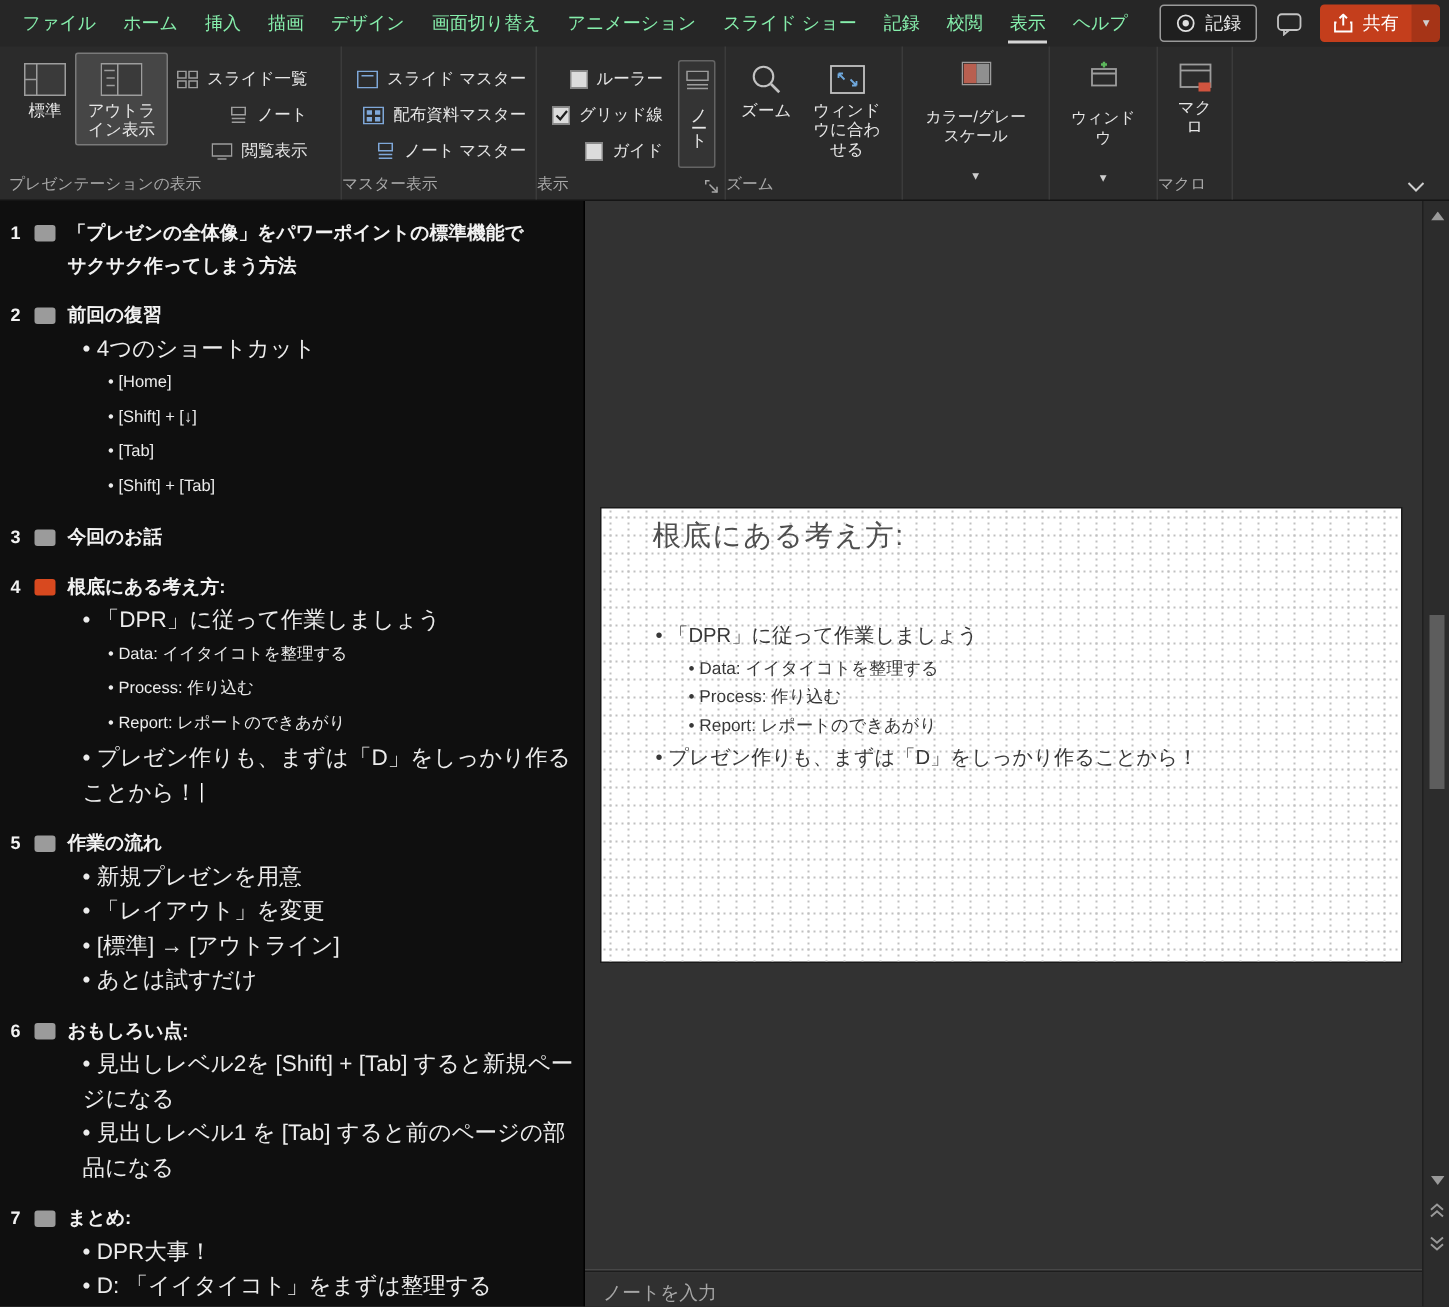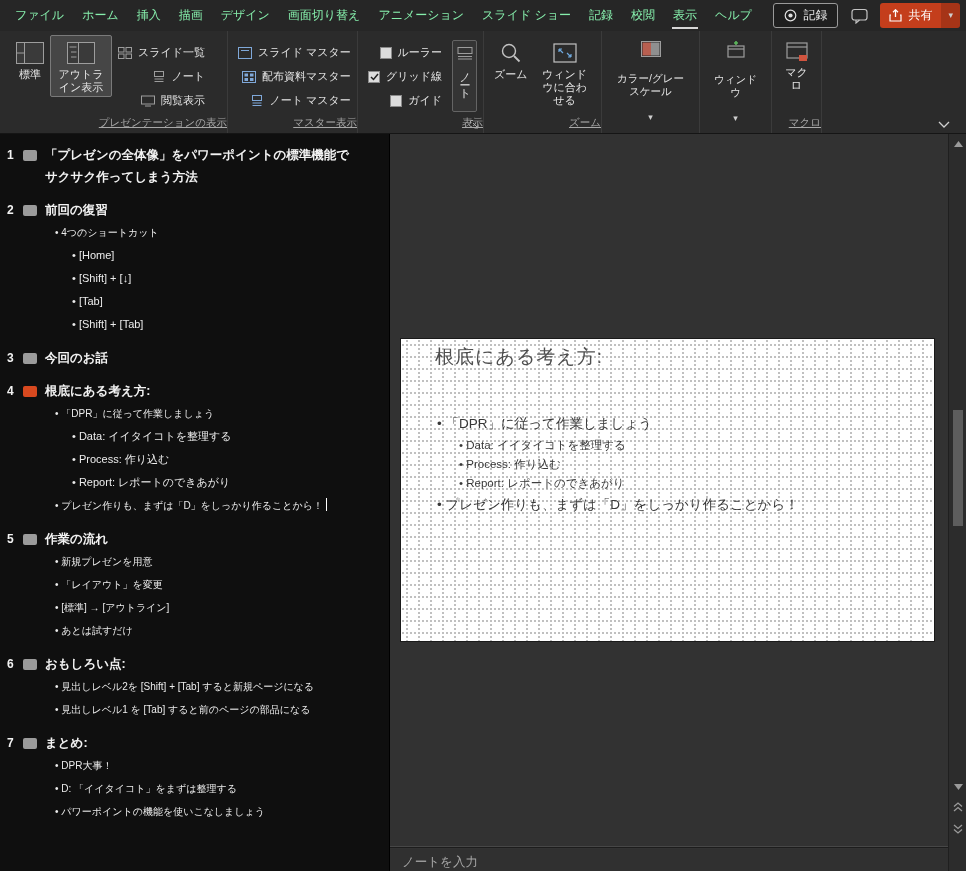--- a/index.html
+++ b/index.html
@@ -17,21 +17,21 @@
   .mb-right { position:absolute; right:6px; top:0; height:31px; display:flex; align-items:center; gap:10px; background:#262626; padding-left:8px; z-index:5; }
   .record-pill { display:flex; align-items:center; gap:6px; border:1px solid #9a9a9a; border-radius:3px; background:#1f1f1f; padding:3px 10px; font-size:12px; }
   .comment-btn { width:22px; height:20px; display:flex; align-items:center; justify-content:center; }
   .share-btn { display:flex; align-items:stretch; background:#c43e1c; border-radius:3px; overflow:hidden; color:#fff; }
   .share-main { display:flex; align-items:center; gap:6px; padding:4px 9px; font-size:12px; }
   .share-caret { display:flex; align-items:center; padding:0 7px; background:rgba(0,0,0,0.15); font-size:10px; }
 
   
   .ribbon { height:103px; background:#2b2b2b; border-bottom:1px solid #151515; display:flex; position:relative; padding-left:6px; }
   .rgroup { position:relative; border-right:1px solid #3b3b3b; padding:4px 4px 18px 4px; }
-  .rg-label { position:absolute; bottom:3px; left:0; right:0; text-align:right; font-size:10.5px; color:#a8a8a8; white-space:nowrap;text-decoration:underline; }
+  .rg-label { position:absolute; bottom:3px; left:0; right:0; text-align:left; font-size:10.5px; color:#a8a8a8; white-space:nowrap; }
   .rg-content { display:flex; align-items:flex-start; height:80px; }
   .btn-big { display:flex; flex-direction:column; align-items:center; gap:4px; padding:6px 5px 2px; font-size:11px; color:#e6e6e6; text-align:center; border:1px solid transparent; border-radius:2px; }
   .btn-big.selected { background:#464646; border-color:#7a7a7a; }
   .btn-big .lbl { line-height:13px; }
   .btn-col { display:flex; flex-direction:column; gap:3px; padding-top:7px; margin-left:2px;align-items:flex-end; }
   .btn-small { display:flex; align-items:center; gap:6px; font-size:11px; color:#e6e6e6; height:21px; padding:0 4px; white-space:nowrap; }
   .cb { width:12px; height:12px; background:#dcdcdc; border:1px solid #8a8a8a; display:inline-flex; align-items:center; justify-content:center; flex:none; }
   .btn-tall { width:32px; height:72px; margin:5px 2px 0 6px; border:1px solid #646464; border-radius:2px; background:#343434; display:flex; flex-direction:column; align-items:center; gap:5px; padding-top:6px; font-size:11px; color:#e6e6e6; }
   .vtext { writing-mode:vertical-rl; letter-spacing:2px; }
   .btn-menu { display:flex; flex-direction:column; align-items:center; gap:15px; padding:6px 6px 0; font-size:10.5px; color:#e6e6e6; text-align:center; }
@@ -43,21 +43,21 @@
   
   .workspace { display:flex; height:737px; }
   .outline-pane { width:390px; background:#0f0f0f; padding-top:6px; overflow:hidden; border-right:1px solid #000; }
   .o-slide { margin-top:11px; }
   .o-slide:first-child { margin-top:4px; }
   .o-title-row { display:flex; align-items:flex-start; font-weight:bold; font-size:12.5px; color:#f2f2f2; line-height:22px; }
   .o-num { width:13px; margin-left:7px; font-size:12px; flex:none; }
   .o-icon { width:14px; height:11px; background:#9b9b9b; border-radius:2px; margin:6px 8px 0 3px; flex:none; }
   .o-icon.current { background:#d8491f; }
   .o-title-text { padding-right:26px; max-width:340px; }
-  .o-l2, .o-l3 { font-size:10px; line-height:23px; color:#ececec; }
+  .o-l2, .o-l3 { font-size:15px; line-height:23px; color:#ececec; }
   .o-l2 { margin-left:55px; }
   .o-l3 { margin-left:72px; font-size:11px; }
   .o-l2::before, .o-l3::before { content:"• "; }
   .caret-bar { display:inline-block; width:1px; height:13px; background:#ffffff; margin-left:3px; vertical-align:-2px; }
 
   .editor { flex:1; position:relative; background:#323232; }
   .slide {
     position:absolute; left:11px; top:205px; width:533px; height:302px; background:#ffffff;
     background-image:
       radial-gradient(circle, #c0c0c0 0.8px, transparent 1px),

